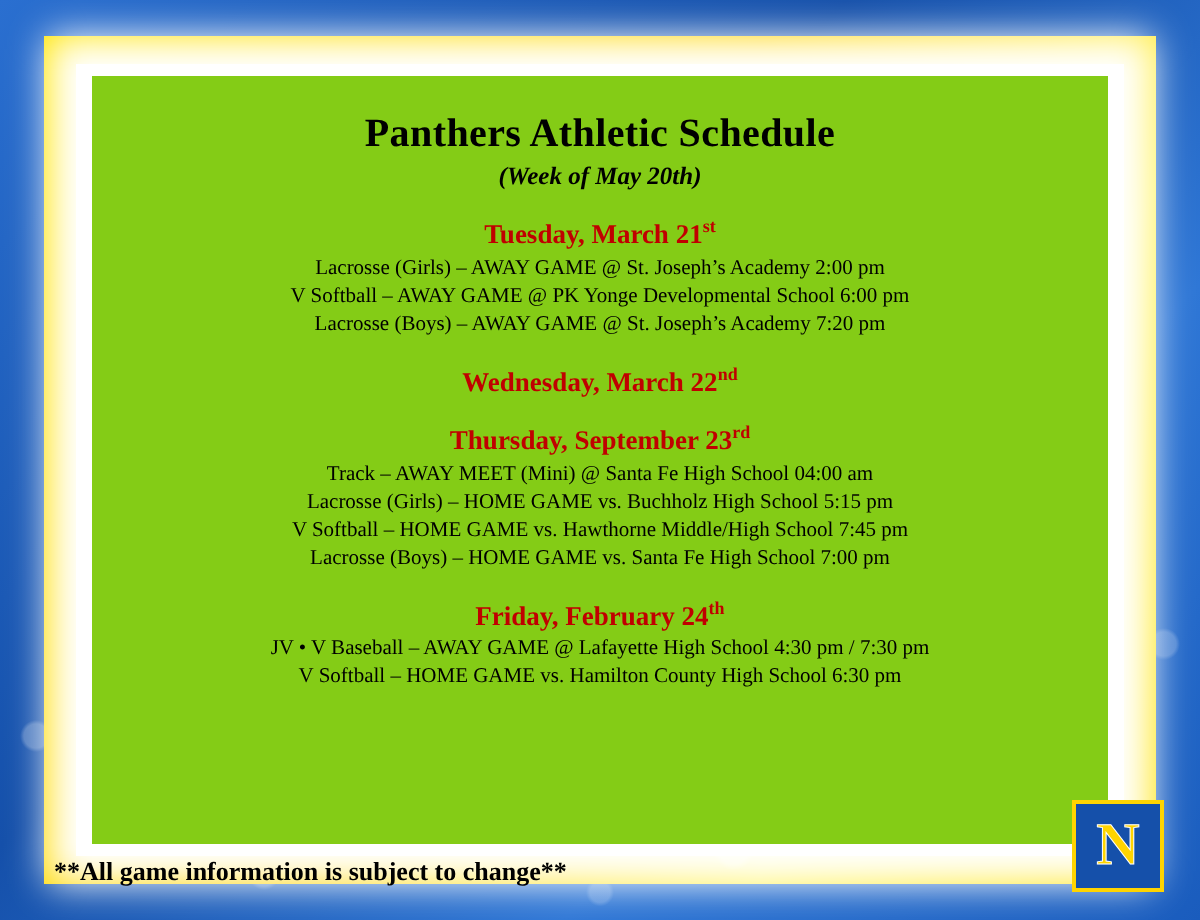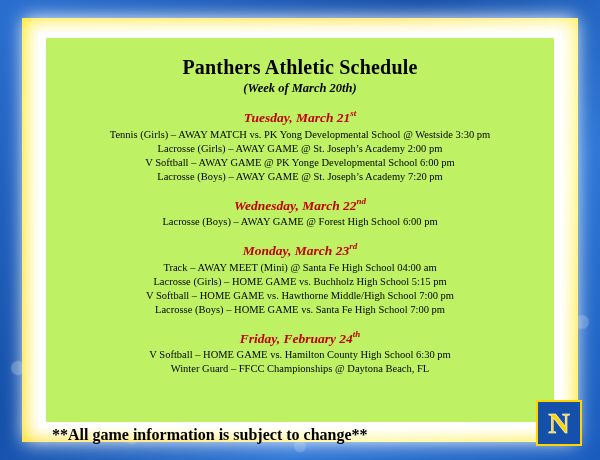--- a/index.html
+++ b/index.html
@@ -67,21 +67,21 @@
     position: absolute;
     left: 38px; top: 32px; right: 38px; bottom: 32px;
     background: #ffffff;
     box-shadow: 0 0 18px 14px #ffffff;
   }
 
   
   .page {
     position: absolute;
     left: 46px; top: 38px; right: 46px; bottom: 38px;
-    background: #bef264;
+    background: #84cc16;
     text-align: center;
     box-sizing: border-box;
     padding: 14px 10px 10px 10px;
     overflow: hidden;
   }
 
   .title {
     font-size: 20px;
     font-weight: bold;
     color: #000000;
@@ -97,38 +97,37 @@
   }
 
   .day-block {
     margin-bottom: 12px;
   }
   .day-heading {
     font-size: 13.5px;
     font-weight: bold;
     color: #c00000;
     margin: 0 0 2px 0;
-    font-style: italic;
   }
   .day-heading sup {
     font-size: 9px;
     vertical-align: super;
   }
   .event {
     font-size: 10.5px;
     color: #000000;
     line-height: 14px;
     white-space: nowrap;
   }
 
   .footnote {
     position: absolute;
-    left: 52px;
+    left: 27px;
     bottom: 16px;
-    font-size: 16px;
+    font-size: 13px;
     font-weight: bold;
     color: #000000;
   }
 
   
   .logo {
     position: absolute;
     right: 18px;
     bottom: 14px;
     width: 46px;
@@ -152,45 +151,43 @@
 </head>
 <body>
 
 <div class="poster">
   <div class="frame-blue"></div>
   <div class="frame-yellow"></div>
   <div class="frame-white"></div>
 
   <div class="page">
     <div class="title">Panthers Athletic Schedule</div>
-    <div class="subtitle">(Week of March 20th)</div>
+    <div class="subtitle">(Week of May 20th)</div>
 
     <div id="day-list">
         <div class="day-block">
           <div class="day-heading"><span>Tuesday, March 21</span><sup>st</sup></div>
-          <div class="event">Tennis (Girls) – AWAY MATCH vs. PK Yong Developmental School @ Westside 3:30 pm</div>
           <div class="event">Lacrosse (Girls) – AWAY GAME @ St. Joseph’s Academy 2:00 pm</div>
           <div class="event">V Softball – AWAY GAME @ PK Yonge Developmental School 6:00 pm</div>
           <div class="event">Lacrosse (Boys) – AWAY GAME @ St. Joseph’s Academy 7:20 pm</div>
         </div>
         <div class="day-block">
           <div class="day-heading"><span>Wednesday, March 22</span><sup>nd</sup></div>
-          <div class="event">Lacrosse (Boys) – AWAY GAME @ Forest High School 6:00 pm</div>
         </div>
         <div class="day-block">
-          <div class="day-heading"><span>Monday, March 23</span><sup>rd</sup></div>
+          <div class="day-heading"><span>Thursday, September 23</span><sup>rd</sup></div>
           <div class="event">Track – AWAY MEET (Mini) @ Santa Fe High School 04:00 am</div>
           <div class="event">Lacrosse (Girls) – HOME GAME vs. Buchholz High School 5:15 pm</div>
-          <div class="event">V Softball – HOME GAME vs. Hawthorne Middle/High School 7:00 pm</div>
+          <div class="event">V Softball – HOME GAME vs. Hawthorne Middle/High School 7:45 pm</div>
           <div class="event">Lacrosse (Boys) – HOME GAME vs. Santa Fe High School 7:00 pm</div>
         </div>
         <div class="day-block">
           <div class="day-heading"><span>Friday, February 24</span><sup>th</sup></div>
+          <div class="event">JV • V Baseball – AWAY GAME @ Lafayette High School 4:30 pm / 7:30 pm</div>
           <div class="event">V Softball – HOME GAME vs. Hamilton County High School 6:30 pm</div>
-          <div class="event">Winter Guard – FFCC Championships @ Daytona Beach, FL</div>
         </div>
       </div>
   </div>
 
   <div class="footnote">**All game information is subject to change**</div>
 
   <div class="logo">
     <span class="logo-letter">N</span>
   </div>
 </div>

